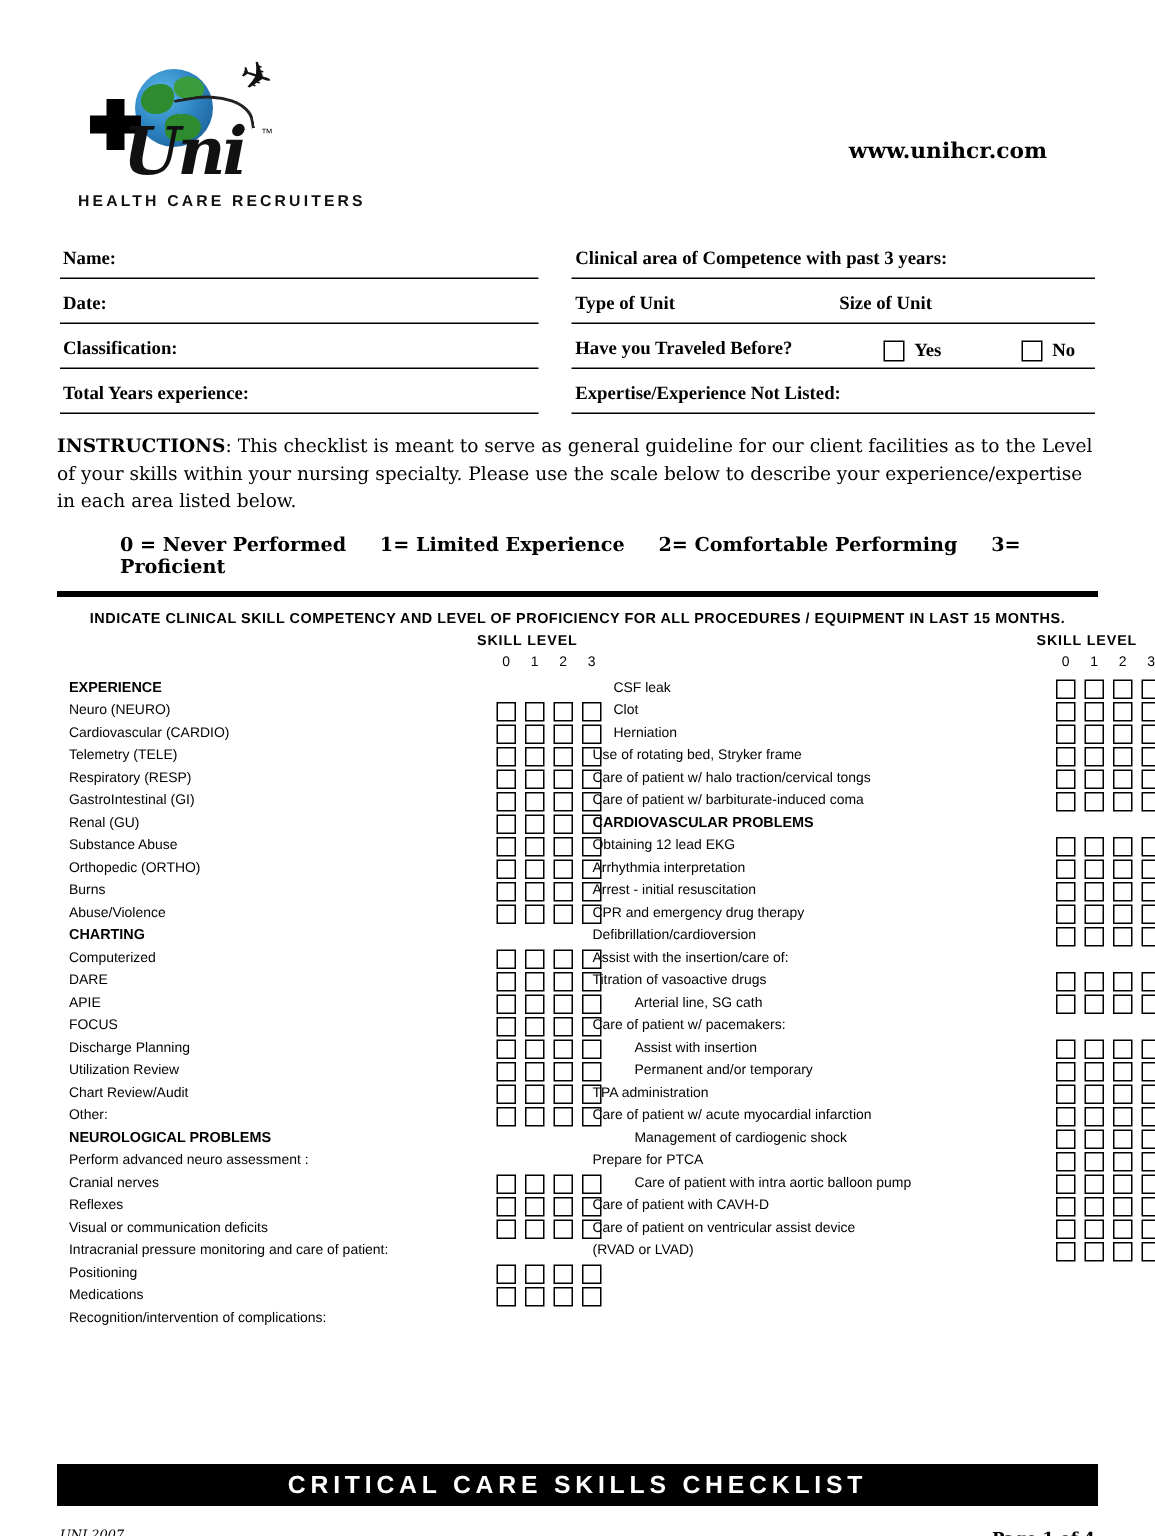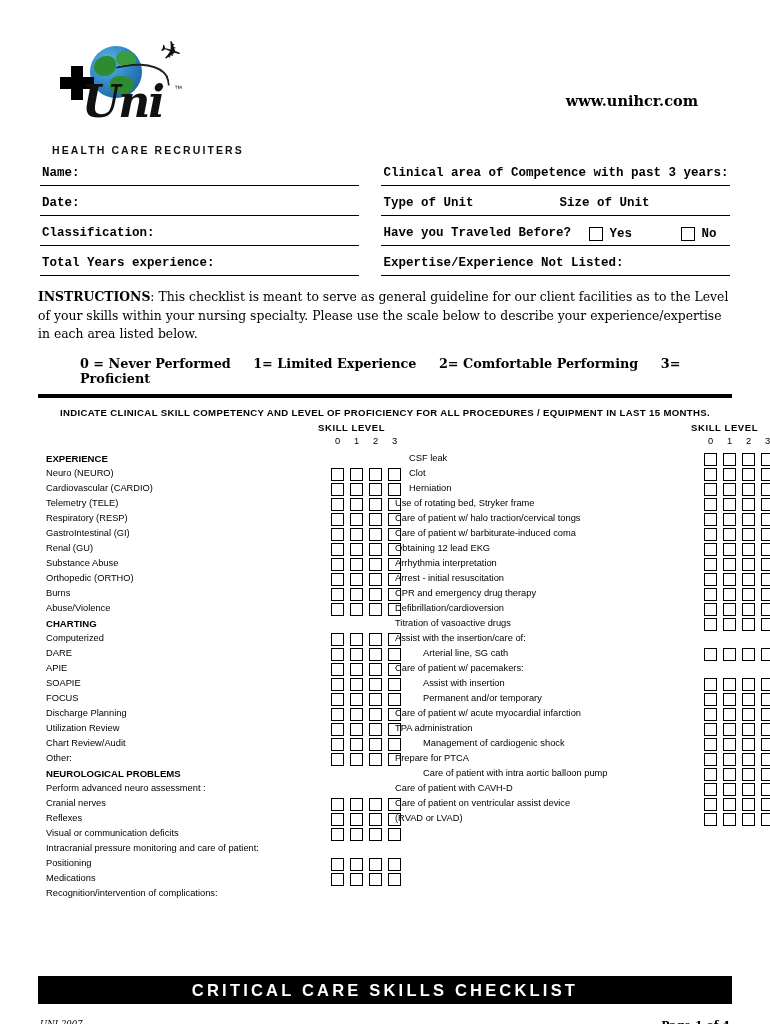--- a/index.html
+++ b/index.html
@@ -120,21 +120,21 @@
   .tm {
     position: absolute;
     left: 122px;
     top: 52px;
     font-size: 8px;
     color: #222;
   }
   .logo-tag {
     position: absolute;
     left: 0;
-    top: 112px;
+    top: 96px;
     font-size: 10.5px;
     font-weight: bold;
     letter-spacing: 2.1px;
     color: #111;
   }
   .website {
     position: absolute;
     right: 32px;
     top: 60px;
     font-family: "DejaVu Serif", serif;
@@ -147,21 +147,21 @@
     margin: 6px 40px 0 40px;
     display: flex;
     gap: 0;
   }
   .col-left { width: 330px; }
   .col-right { width: 360px; margin-left: 22px; }
   .frow {
     border-bottom: 1.6px solid #000;
     height: 29px;
     position: relative;
-    font-family: Liberation Mono, monospace;
+    font-family: Liberation Serif, serif;
     font-weight: bold;
     font-size: 12.5px;
   }
   .frow .lbl {
     position: absolute;
     left: 2px;
     bottom: 5px;
   }
   .frow .lbl2 {
     position: absolute;
@@ -614,37 +614,20 @@
               </i>
               <i>
                 <b></b>
               </i>
               <i>
                 <b></b>
               </i>
             </span>
           </div>
           <div class="row">
-            <span class="txt">SOAPIE</span>
-            <span class="boxes" style="left: 282px;">
-              <i>
-                <b></b>
-              </i>
-              <i>
-                <b></b>
-              </i>
-              <i>
-                <b></b>
-              </i>
-              <i>
-                <b></b>
-              </i>
-            </span>
-          </div>
-          <div class="row">
             <span class="txt">FOCUS</span>
             <span class="boxes" style="left: 282px;">
               <i>
                 <b></b>
               </i>
               <i>
                 <b></b>
               </i>
               <i>
                 <b></b>
@@ -926,20 +909,23 @@
                 <b></b>
               </i>
               <i>
                 <b></b>
               </i>
               <i>
                 <b></b>
               </i>
             </span>
           </div>
+          <div class="row bold">
+            <span class="txt">CARDIOVASCULAR PROBLEMS</span>
+          </div>
           <div class="row">
             <span class="txt">Obtaining 12 lead EKG</span>
             <span class="boxes" style="left: 306px;">
               <i>
                 <b></b>
               </i>
               <i>
                 <b></b>
               </i>
               <i>
@@ -1012,38 +998,38 @@
               </i>
               <i>
                 <b></b>
               </i>
               <i>
                 <b></b>
               </i>
             </span>
           </div>
           <div class="row">
+            <span class="txt">Assist with the insertion/care of:</span>
+          </div>
+          <div class="row">
             <span class="txt">Titration of vasoactive drugs</span>
             <span class="boxes" style="left: 306px;">
               <i>
                 <b></b>
               </i>
               <i>
                 <b></b>
               </i>
               <i>
                 <b></b>
               </i>
               <i>
                 <b></b>
               </i>
             </span>
-          </div>
-          <div class="row">
-            <span class="txt">Assist with the insertion/care of:</span>
           </div>
           <div class="row indent2">
             <span class="txt">Arterial line, SG cath</span>
             <span class="boxes" style="left: 306px;">
               <i>
                 <b></b>
               </i>
               <i>
                 <b></b>
               </i>
@@ -1086,38 +1072,38 @@
               </i>
               <i>
                 <b></b>
               </i>
               <i>
                 <b></b>
               </i>
             </span>
           </div>
           <div class="row">
+            <span class="txt">TPA administration</span>
+            <span class="boxes" style="left: 306px;">
+              <i>
+                <b></b>
+              </i>
+              <i>
+                <b></b>
+              </i>
+              <i>
+                <b></b>
+              </i>
+              <i>
+                <b></b>
+              </i>
+            </span>
+          </div>
+          <div class="row">
             <span class="txt">Care of patient w/ acute myocardial infarction</span>
-            <span class="boxes" style="left: 306px;">
-              <i>
-                <b></b>
-              </i>
-              <i>
-                <b></b>
-              </i>
-              <i>
-                <b></b>
-              </i>
-              <i>
-                <b></b>
-              </i>
-            </span>
-          </div>
-          <div class="row">
-            <span class="txt">TPA administration</span>
             <span class="boxes" style="left: 306px;">
               <i>
                 <b></b>
               </i>
               <i>
                 <b></b>
               </i>
               <i>
                 <b></b>
               </i>

